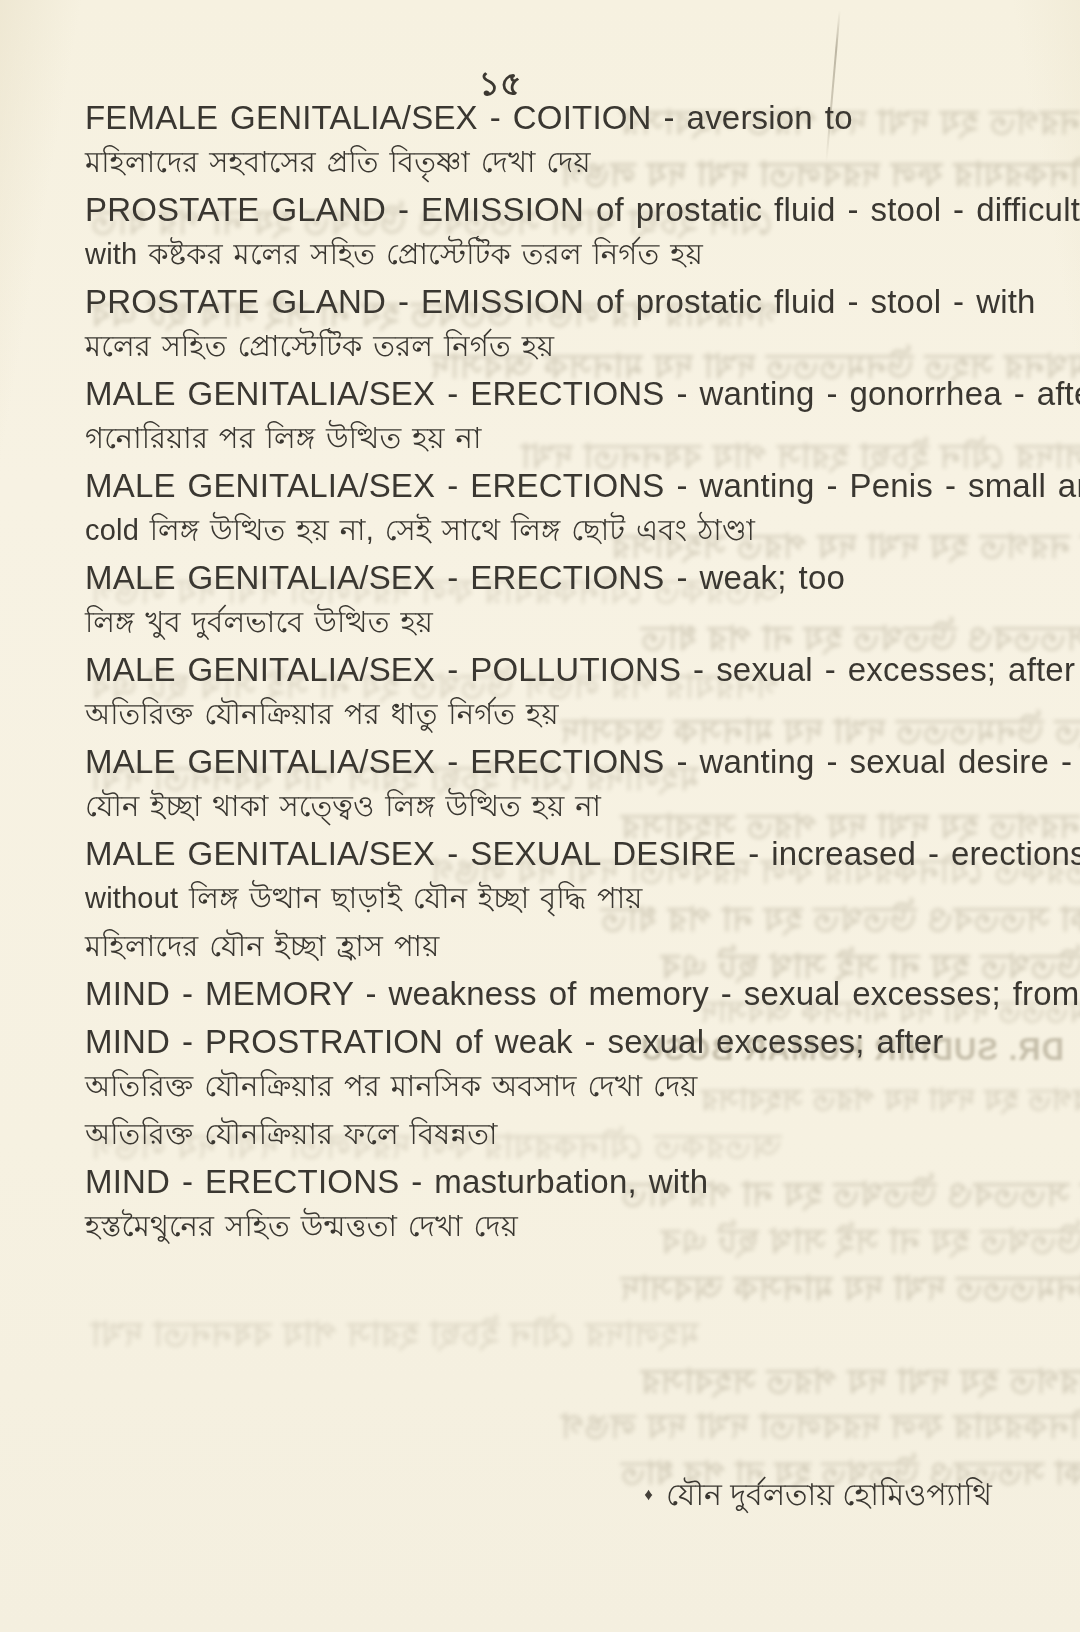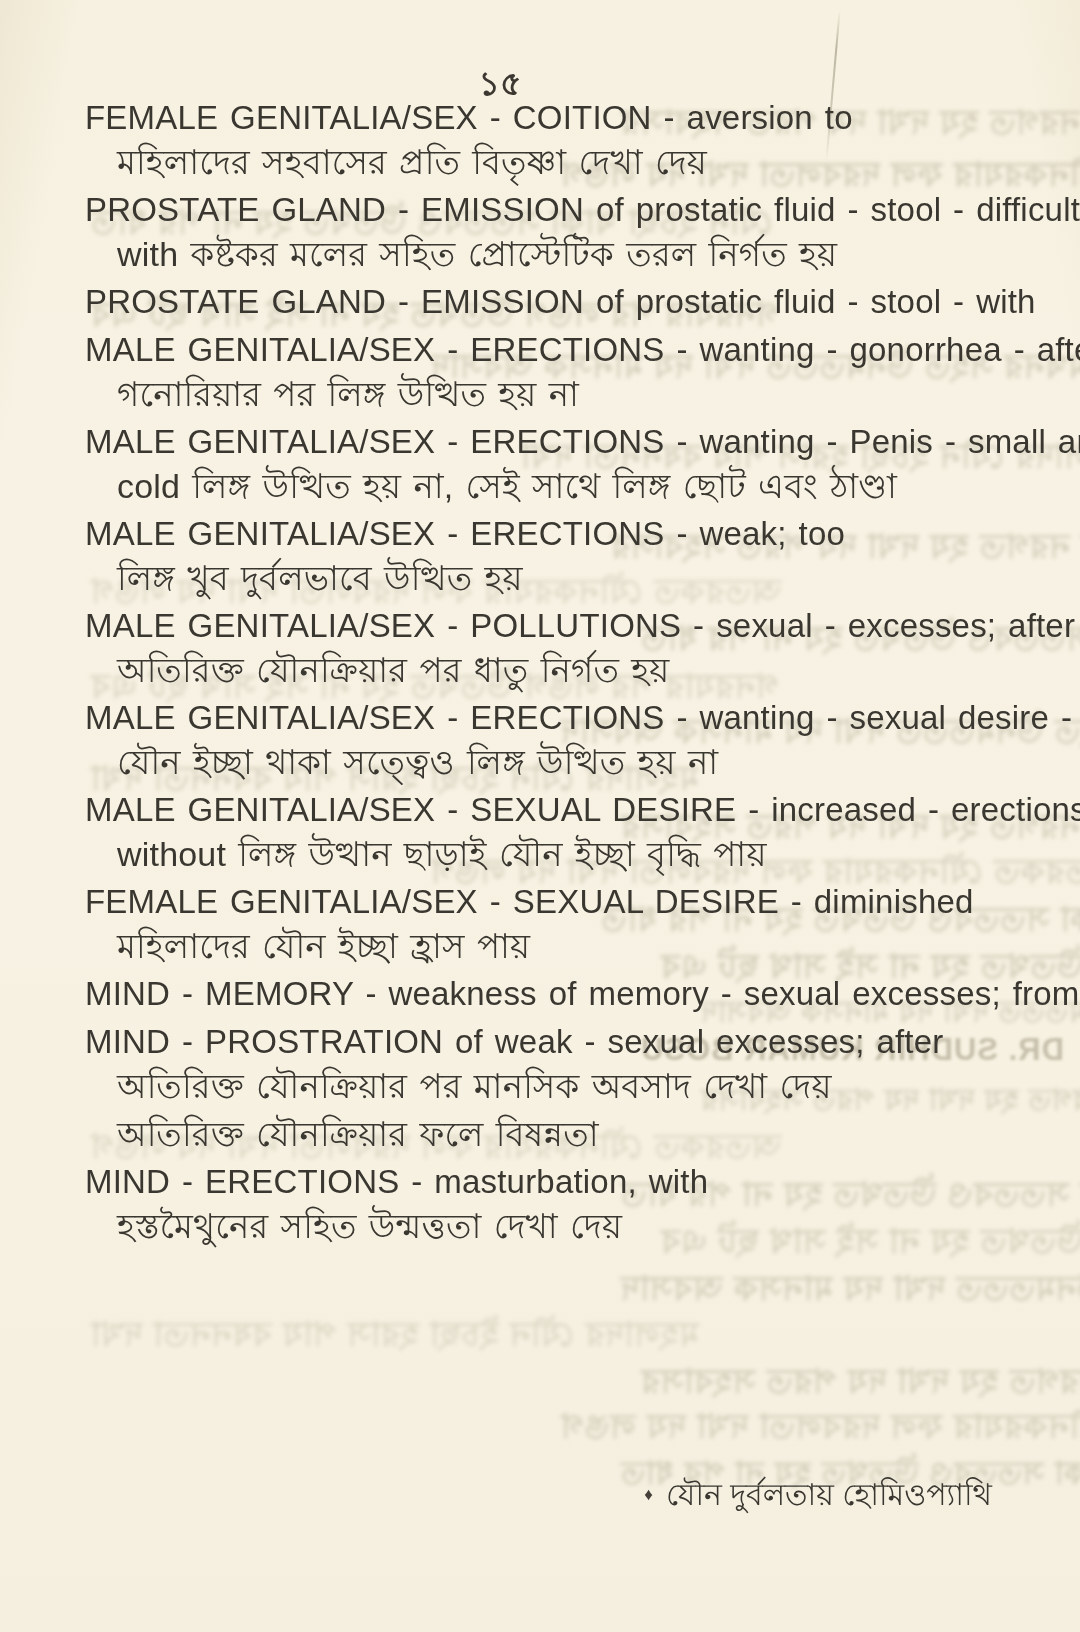--- a/index.html
+++ b/index.html
@@ -40,21 +40,21 @@
   .rubric-list {
     position:absolute; left:85px; top:96px; right:60px;
   }
   .entry { margin-bottom:4px; }
   .line {
     font-size:33px; line-height:44px;
     white-space:nowrap;
     letter-spacing:.2px; word-spacing:2.5px;
     color:#3a3731;
   }
-  .line.bn { font-size:34px;margin-left:32px; }
+  .line.bn { font-size:29px; }
   .footer {
     position:absolute; right:88px; bottom:110px;
     font-size:30px; color:#3a3731; white-space:nowrap;
   }
   .footer .diamond {
     display:inline-block; font-size:17px; margin-right:13px;
     position:relative; top:-5px; color:#45413a;
   }
 </style>
 </head>
@@ -102,20 +102,21 @@
       <div class="line bn">মহিলাদের সহবাসের প্রতি বিতৃষ্ণা দেখা দেয়</div>
     </div>
 
     <div class="entry">
       <div class="line en">PROSTATE GLAND - EMISSION of prostatic fluid - stool - difficult -</div>
       <div class="line bn">with কষ্টকর মলের সহিত প্রোস্টেটিক তরল নির্গত হয়</div>
     </div>
 
     <div class="entry">
       <div class="line en">PROSTATE GLAND - EMISSION of prostatic fluid - stool - with</div>
+      <div class="line bn">মলের সহিত প্রোস্টেটিক তরল নির্গত হয়</div>
     </div>
 
     <div class="entry">
       <div class="line en">MALE GENITALIA/SEX - ERECTIONS - wanting - gonorrhea - after</div>
       <div class="line bn">গনোরিয়ার পর লিঙ্গ উত্থিত হয় না</div>
     </div>
 
     <div class="entry">
       <div class="line en">MALE GENITALIA/SEX - ERECTIONS - wanting - Penis - small and</div>
       <div class="line bn">cold লিঙ্গ উত্থিত হয় না, সেই সাথে লিঙ্গ ছোট এবং ঠাণ্ডা</div>
@@ -135,21 +136,20 @@
       <div class="line en">MALE GENITALIA/SEX - ERECTIONS - wanting - sexual desire - with</div>
       <div class="line bn">যৌন ইচ্ছা থাকা সত্ত্বেও লিঙ্গ উত্থিত হয় না</div>
     </div>
 
     <div class="entry">
       <div class="line en">MALE GENITALIA/SEX - SEXUAL DESIRE - increased - erections -</div>
       <div class="line bn">without লিঙ্গ উত্থান ছাড়াই যৌন ইচ্ছা বৃদ্ধি পায়</div>
     </div>
 
     <div class="entry">
-      <div class="line en">FEMALE GENITALIA/SEX - SEXUAL DESIRE - diminished</div>
       <div class="line bn">মহিলাদের যৌন ইচ্ছা হ্রাস পায়</div>
     </div>
 
     <div class="entry">
       <div class="line en">MIND - MEMORY - weakness of memory - sexual excesses; from</div>
     </div>
 
     <div class="entry">
       <div class="line en">MIND - PROSTRATION of weak - sexual excesses; after</div>
       <div class="line bn">অতিরিক্ত যৌনক্রিয়ার পর মানসিক অবসাদ দেখা দেয়</div>

